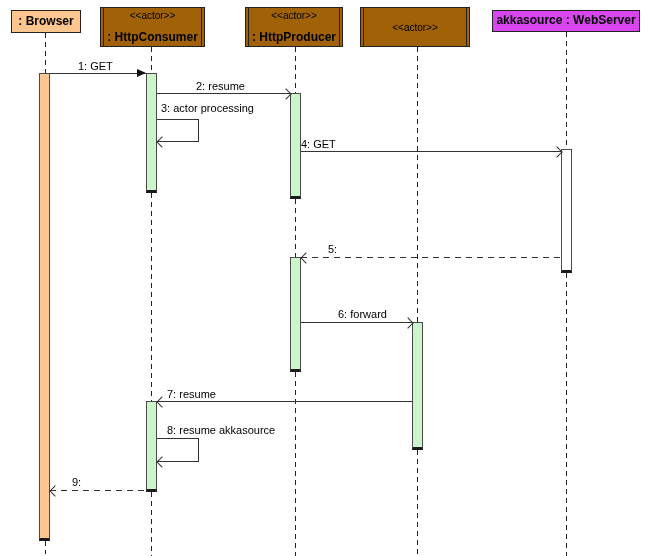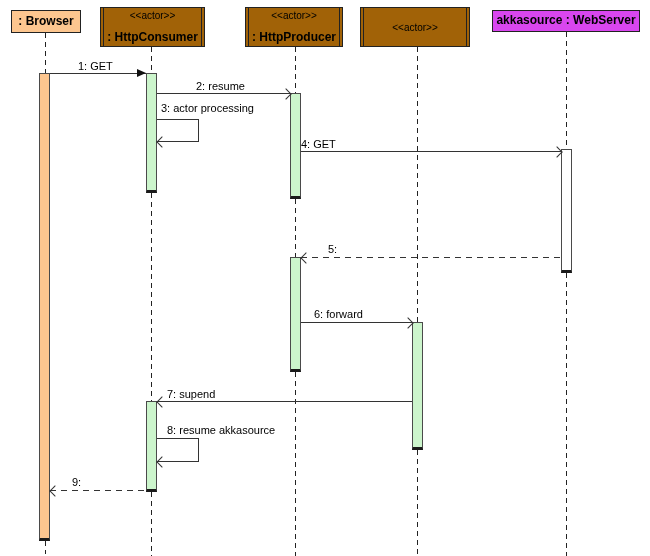--- a/index.html
+++ b/index.html
@@ -116,25 +116,25 @@
   <div class="mline" style="left:301px;top:151px;width:260px"></div>
   <div class="chev r" style="left:553px;top:148px"></div>
   <div class="mlabel" style="left:301px;top:138px">4: GET</div>
 
   <div class="mdash" style="left:301px;top:257px;width:260px"></div>
   <div class="chev l" style="left:302px;top:254px"></div>
   <div class="mlabel" style="left:328px;top:243px">5:</div>
 
   <div class="mline" style="left:301px;top:322px;width:111px"></div>
   <div class="chev r" style="left:404px;top:319px"></div>
-  <div class="mlabel" style="left:314px;top:308px">6: forward</div>
+  <div class="mlabel" style="left:338px;top:308px">6: forward</div>
 
   <div class="mline" style="left:157px;top:401px;width:255px"></div>
   <div class="chev l" style="left:158px;top:398px"></div>
-  <div class="mlabel" style="left:167px;top:388px">7: supend</div>
+  <div class="mlabel" style="left:167px;top:388px">7: resume</div>
 
   <div class="selfmsg" style="left:157px;top:438px;width:42px;height:24px"></div>
   <div class="chev l" style="left:158px;top:458px"></div>
   <div class="mlabel" style="left:167px;top:424px">8: resume akkasource</div>
 
   <div class="mdash" style="left:50px;top:490px;width:96px"></div>
   <div class="chev l" style="left:51px;top:487px"></div>
   <div class="mlabel" style="left:72px;top:476px">9:</div>
 
 </div>

